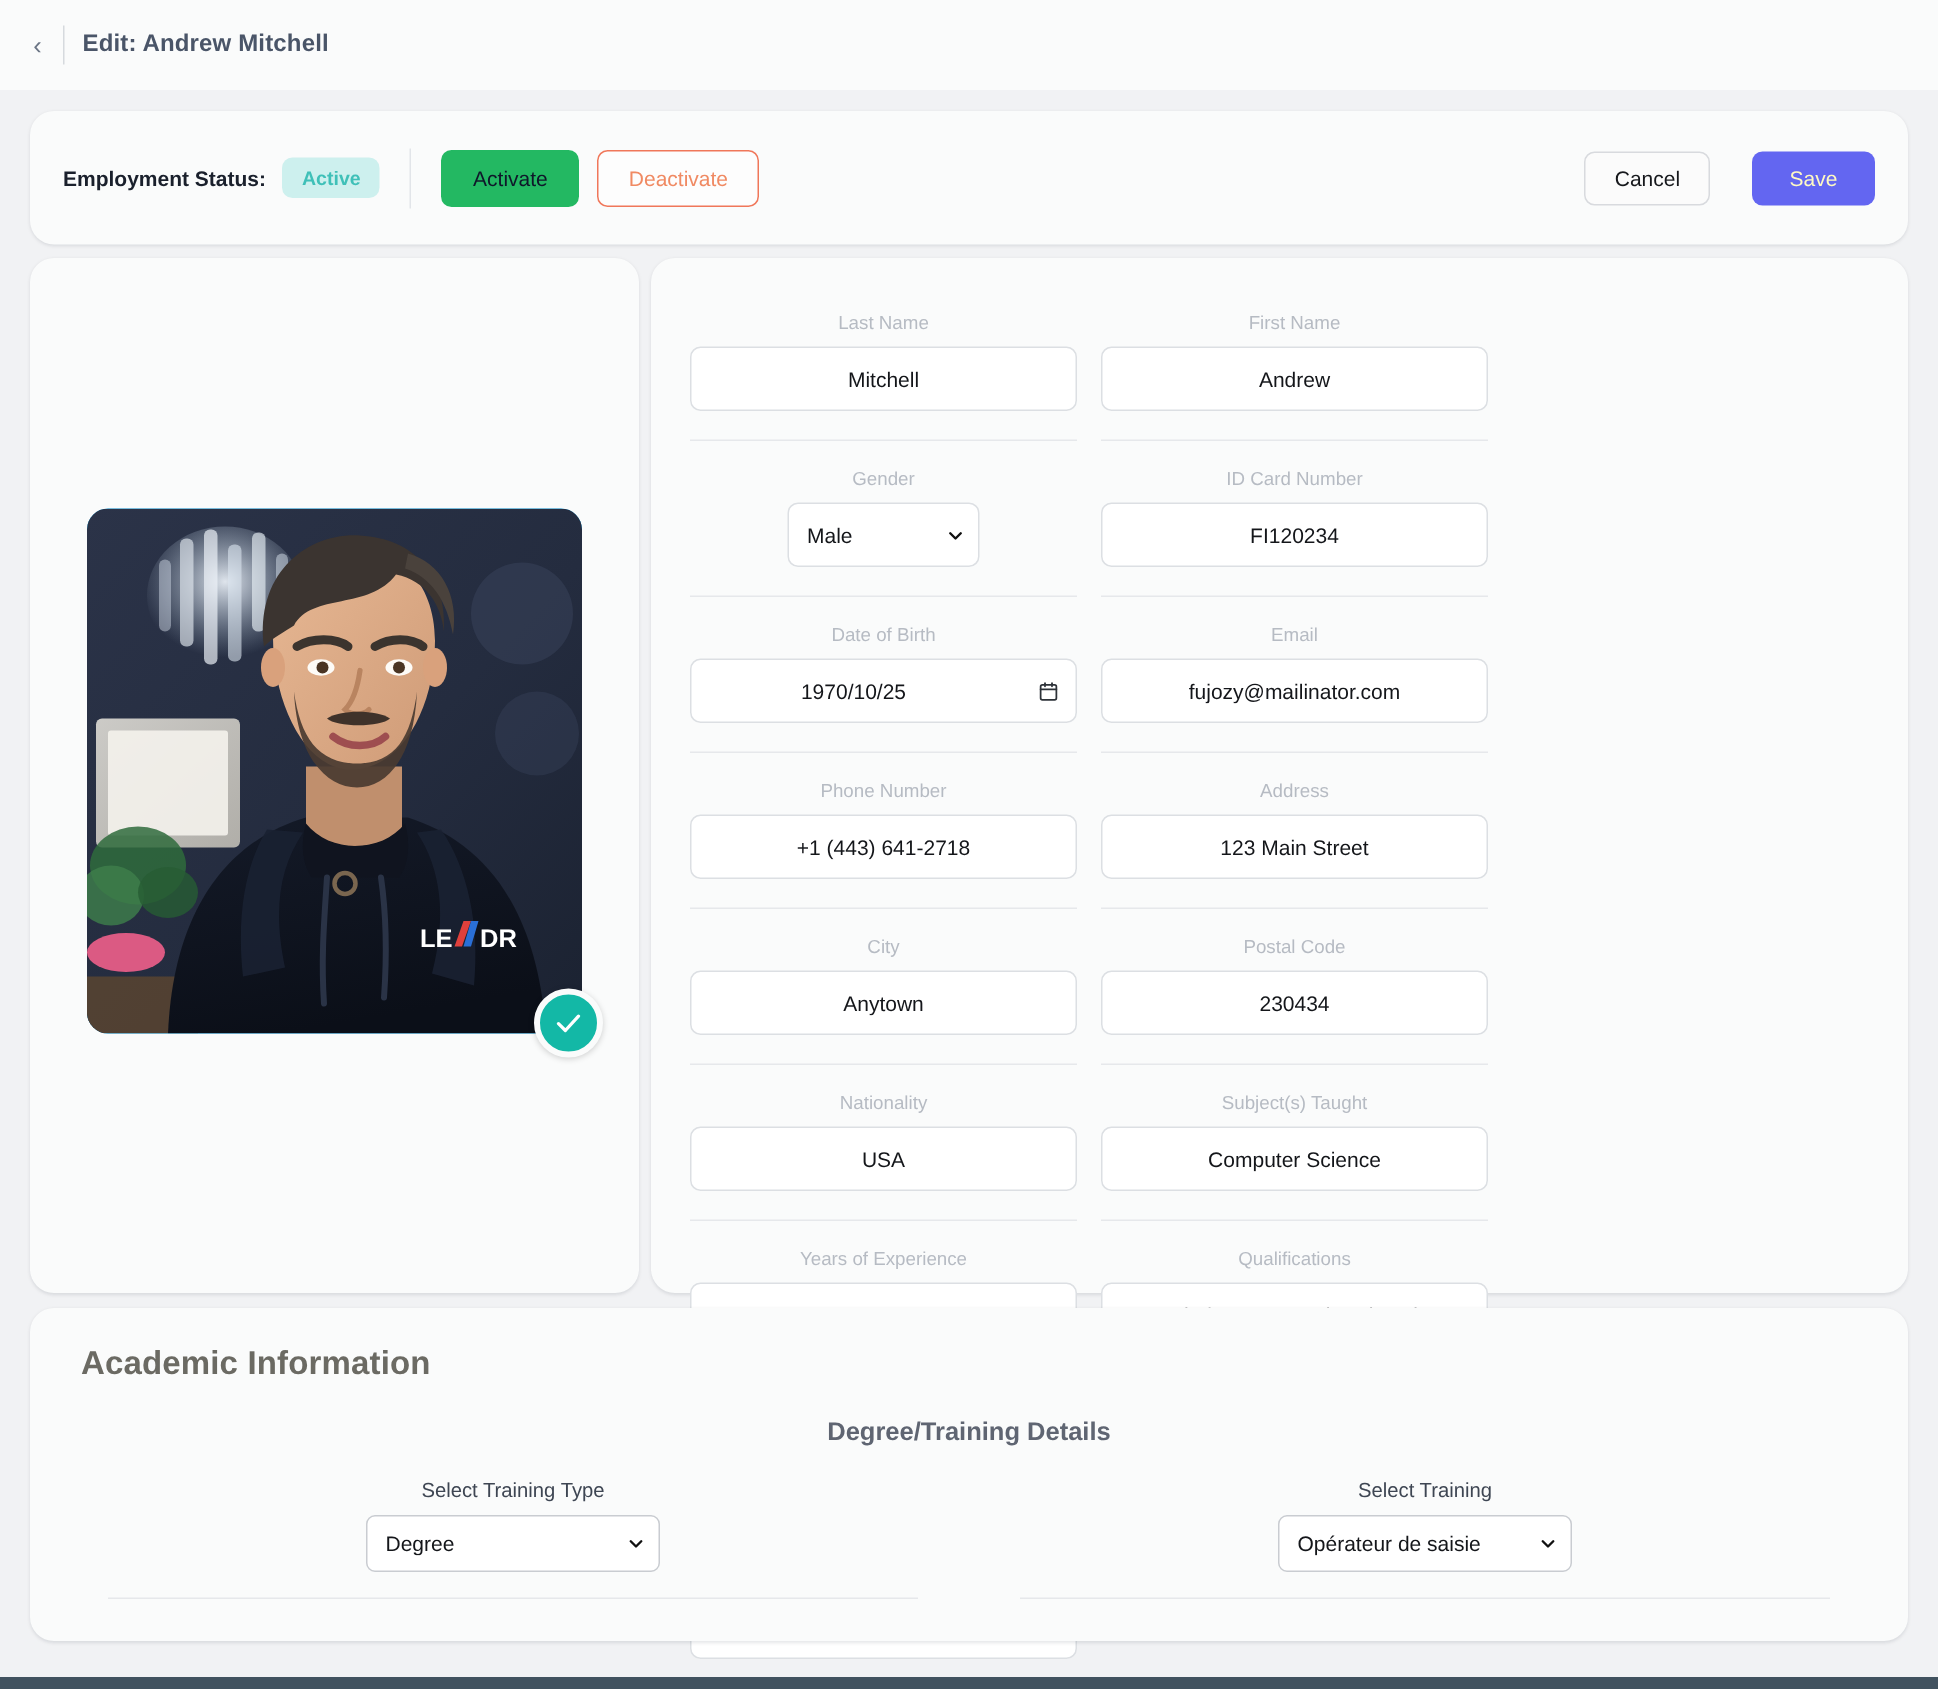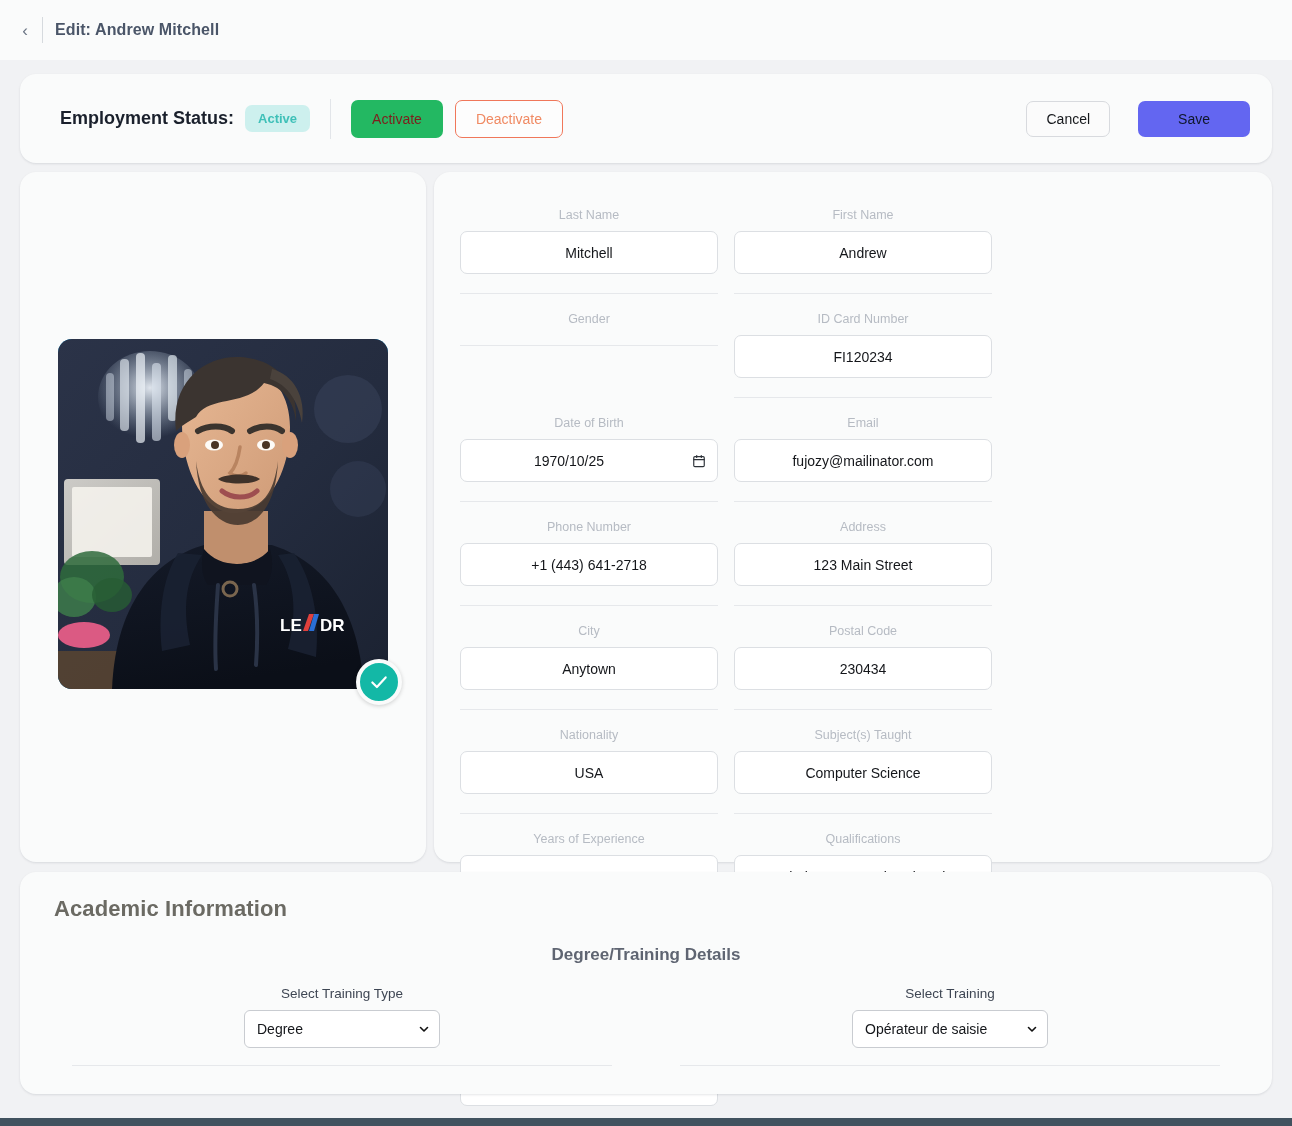--- a/index.html
+++ b/index.html
@@ -29,33 +29,33 @@
     background:#fafbfb; border-radius:16px;
     box-shadow: 0 1px 3px rgba(16,24,40,.07), 0 1px 2px rgba(16,24,40,.04);
   }
 
   
   .status-card {
     position:absolute; left:20px; top:74px; width:1252px; height:89px;
     display:flex; align-items:center; padding:0 22px 0 22px;
   }
   .status-left { display:flex; align-items:center; }
-  .status-label { font-size:18px; font-weight:bold; color:#1a202c; margin-right:11px;margin-left:18px; }
+  .status-label { font-size:14px; font-weight:bold; color:#1a202c; margin-right:11px; }
   .status-badge {
     background:#cdf0ee; color:#3fc0b8; font-size:13px; font-weight:bold;
     padding:7px 13px; border-radius:7px; line-height:1;
   }
   .sep-v { width:1px; height:40px; background:#e2e5e9; margin:0 20px; }
   .btn { border-radius:7px; font-size:14px; cursor:pointer; line-height:1;
          font-family:"Liberation Sans", sans-serif; }
-  .btn-activate { background:#23b862; border:none; color:#7f1d1d; padding:12px 21px; }
+  .btn-activate { background:#23b862; border:none; color:#0f172a; padding:12px 21px; }
   .btn-deactivate { background:#fdfdfd; border:1px solid #f0775a; color:#f08a63; padding:11px 20px; }
   .status-actions { margin-left:auto; display:flex; align-items:center; gap:28px; }
   .btn-cancel { background:#fbfbfb; border:1px solid #d8dade; color:#16181c; padding:10px 19px; border-radius:7px;}
-  .btn-save { background:#6366f1; border:none; color:#0f172a; padding:11px 40px; border-radius:7px;}
+  .btn-save { background:#6366f1; border:none; color:#fef9c3; padding:11px 25px; border-radius:7px;}
 
   
   .photo-card { position:absolute; left:20px; top:172px; width:406px; height:690px; }
   .photo-wrap { position:absolute; left:38px; top:167px; width:330px; height:350px; }
   .photo {
     width:330px; height:350px; border-radius:14px; overflow:hidden; position:relative;
     background:#0ea5e9;
   }
   .check-badge {
     position:absolute; right:-14px; bottom:-16px; width:46px; height:46px; border-radius:50%;
@@ -250,20 +250,27 @@
         </div>
         <div class="fg">
           <span class="fg-label">First Name</span>
           <div class="fld-wrap">
             <input class="fld" type="text" value="Andrew" style="">
           </div>
           <div class="fg-underline"></div>
         </div>
         <div class="fg">
           <span class="fg-label">Gender</span>
+          <div class="sel-wrap">
+            <div style="position: relative;"><select class="sel sel-gender"><option>Male</option><option>Female</option></select><span class="sel-arrow" style="right: 10px;">
+                <svg width="12" height="12" viewBox="0 0 24 24" fill="none" stroke="#111" stroke-width="3.2" stroke-linecap="round" stroke-linejoin="round">
+                  <polyline points="5,9 12,16 19,9"></polyline>
+                </svg>
+              </span></div>
+          </div>
           <div class="fg-underline"></div>
         </div>
         <div class="fg">
           <span class="fg-label">ID Card Number</span>
           <div class="fld-wrap">
             <input class="fld" type="text" value="FI120234" style="">
           </div>
           <div class="fg-underline"></div>
         </div>
         <div class="fg">

